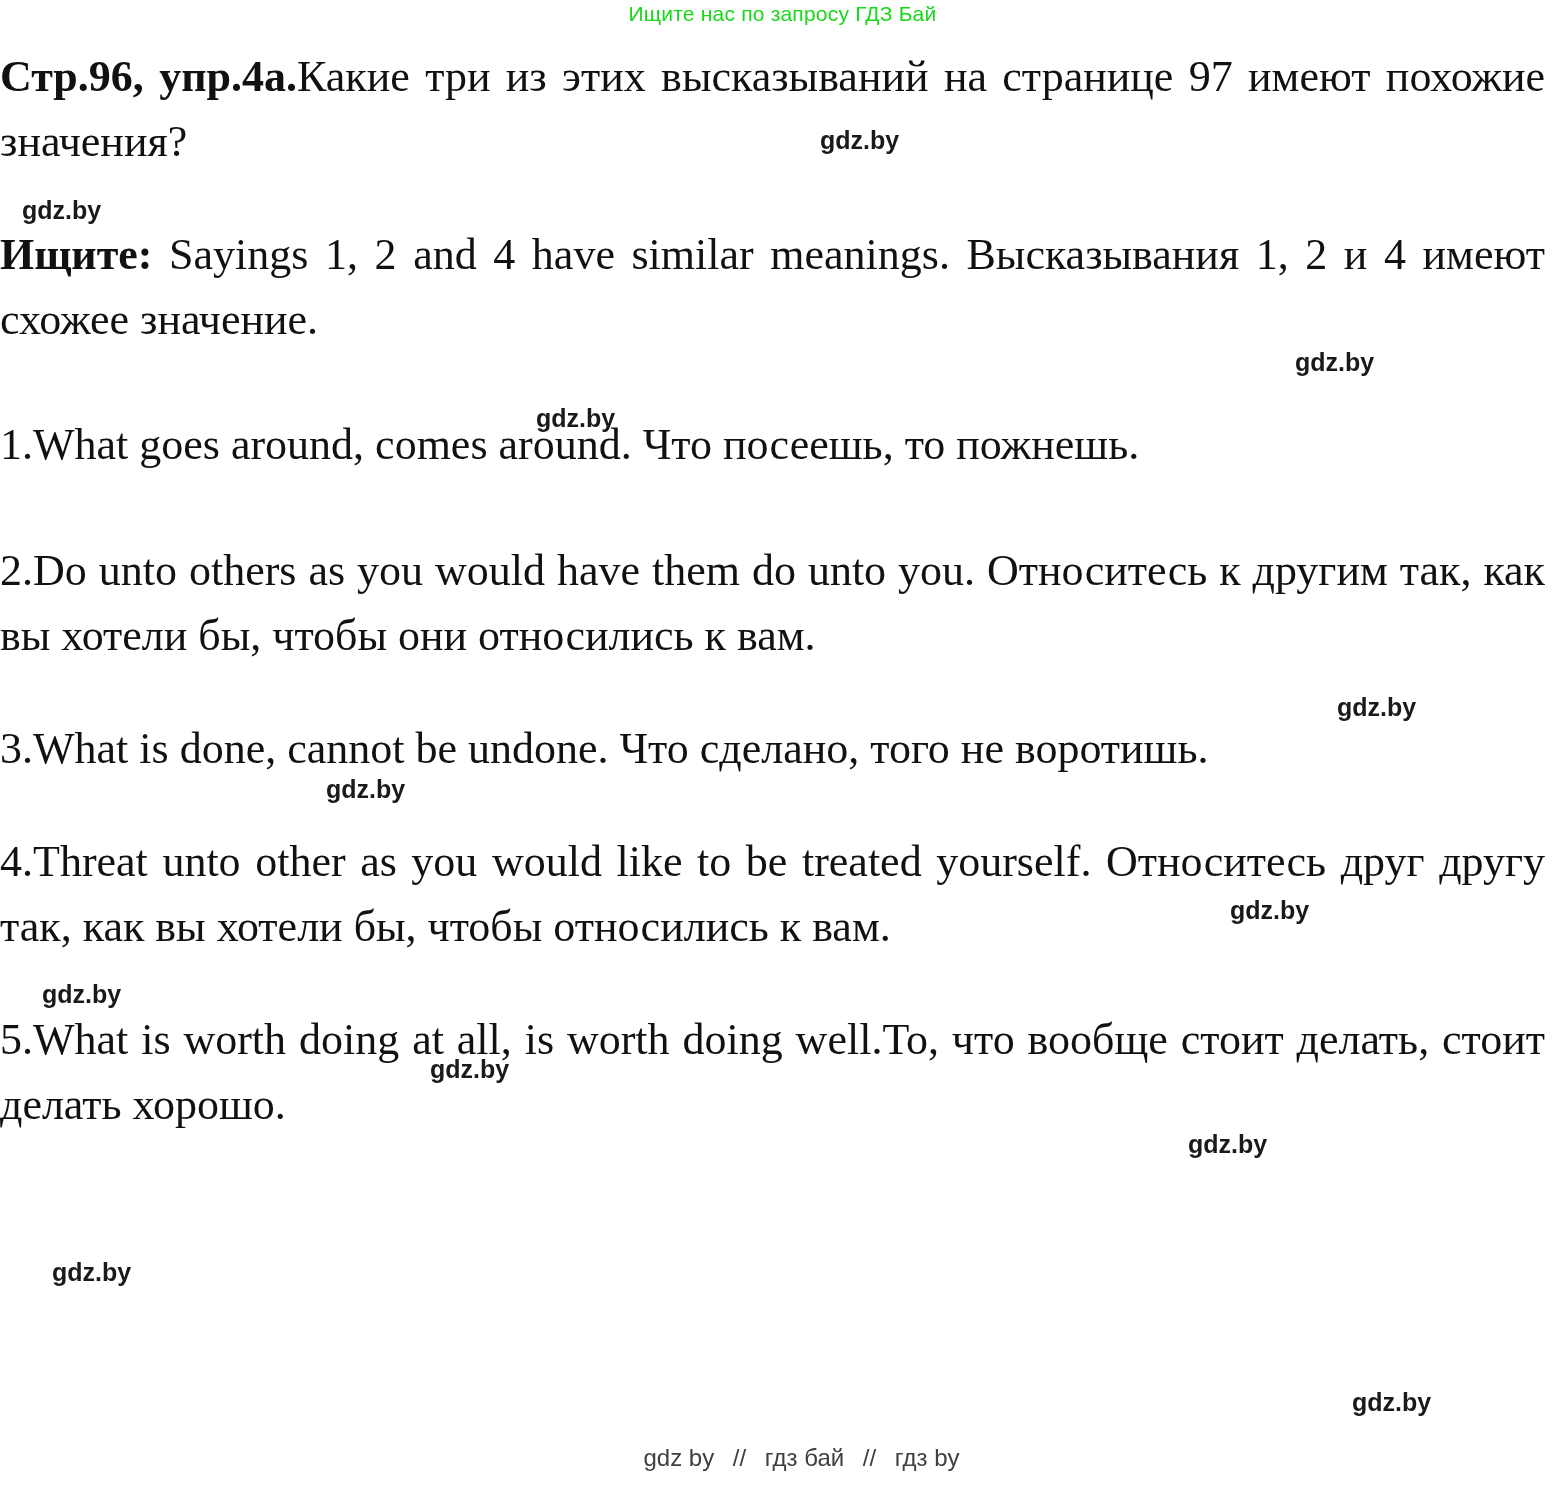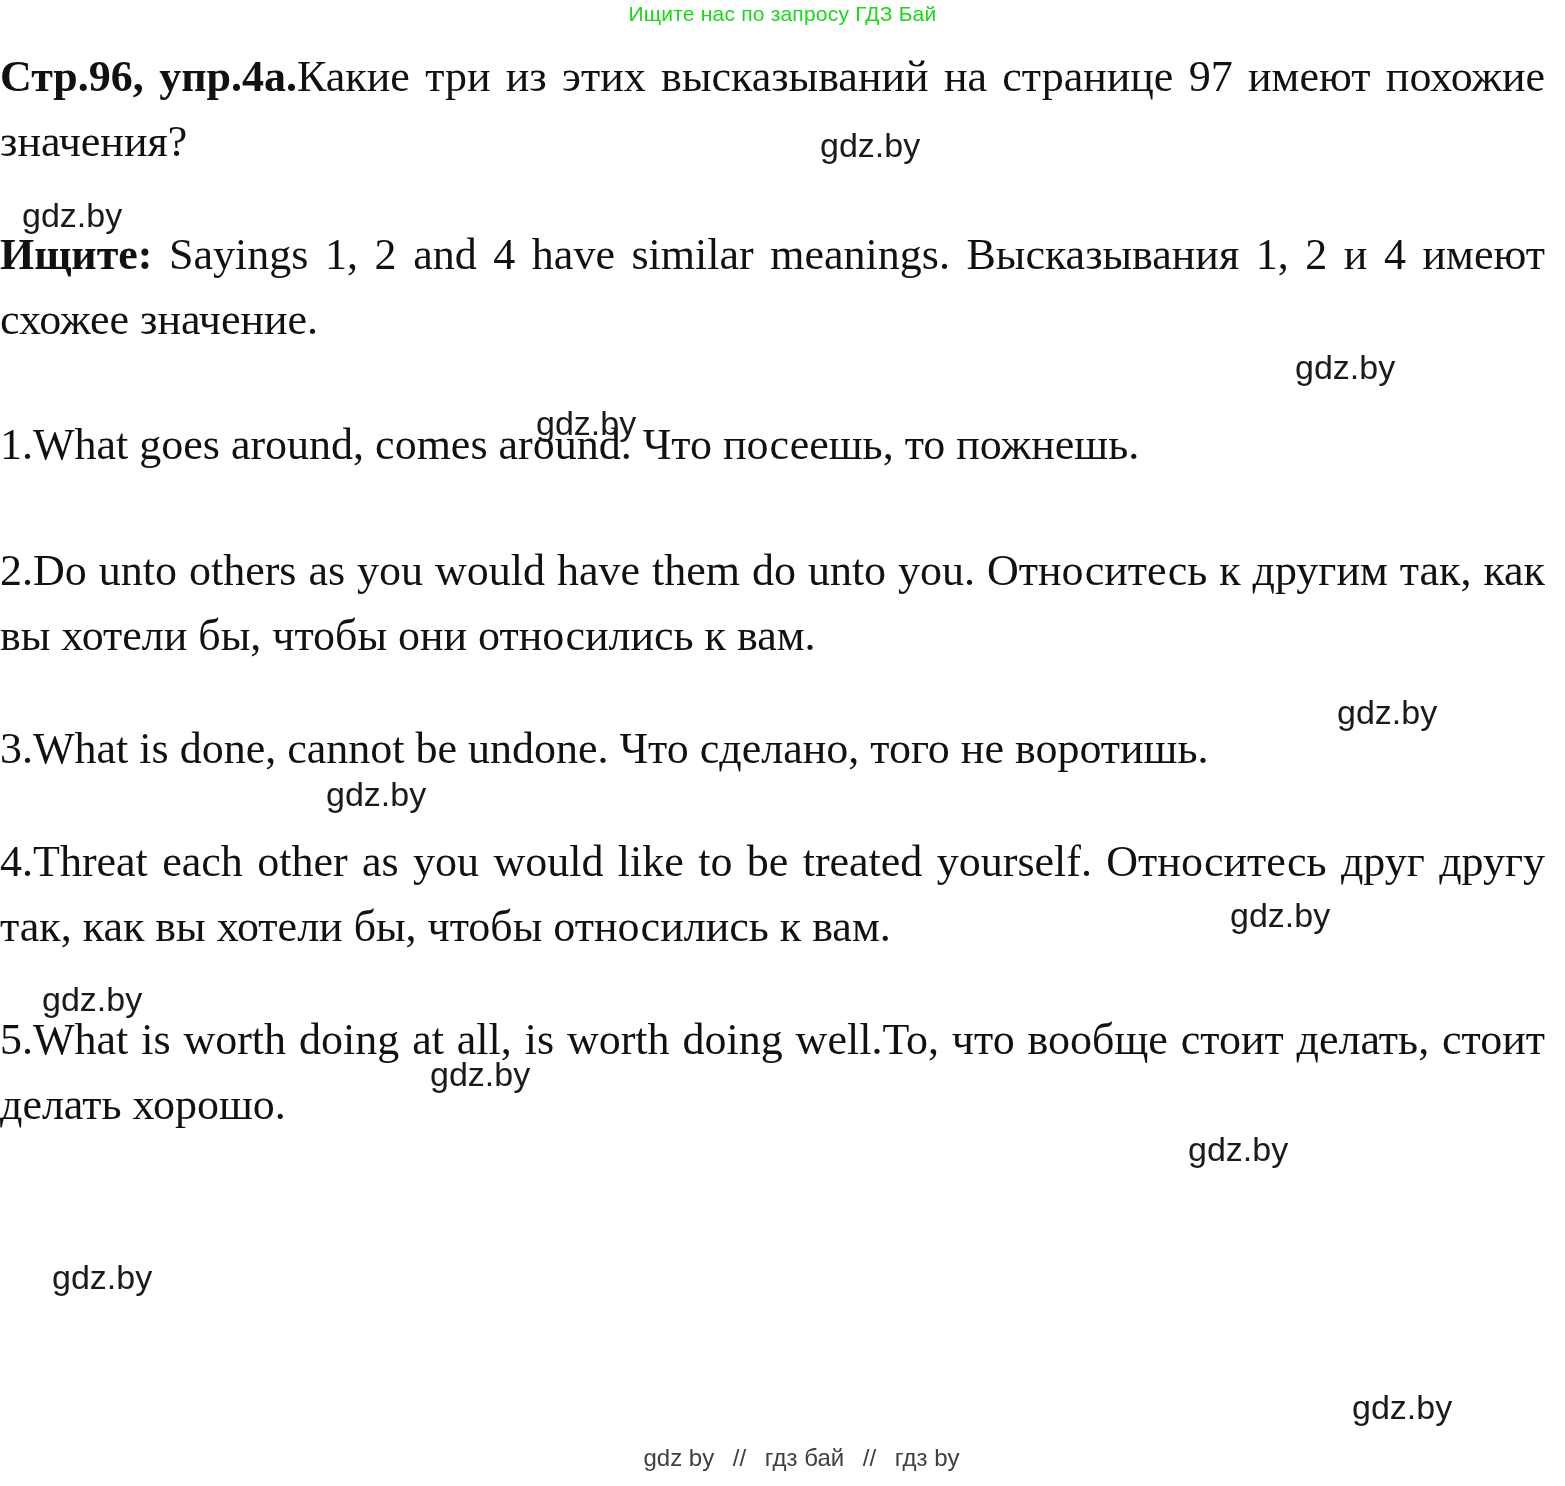--- a/index.html
+++ b/index.html
@@ -51,22 +51,22 @@
   .para .bold {
     font-weight: bold;
   }
   .spacer-md { height: 34px; }
   .spacer-lg { height: 46px; }
 
   
   .wm {
     position: absolute;
     font-family: "Liberation Sans", "DejaVu Sans", sans-serif;
-    font-size: 34px;
-    font-weight: 400;
+    font-size: 25px;
+    font-weight: 700;
     color: #1a1a1a;
     white-space: nowrap;
     pointer-events: none;
   }
 
   
   .footer-links {
     position: absolute;
     bottom: 14px;
     left: 0;
@@ -115,21 +115,21 @@
   <div class="spacer-md"></div>
 
   <p class="para">
     <span>3.</span><span>What is done, cannot be undone.</span>
     <span>Что сделано, того не воротишь.</span>
   </p>
 
   <div class="spacer-md"></div>
 
   <p class="para">
-    <span>4.</span><span>Threat each other as you would like to be treated yourself.</span>
+    <span>4.</span><span>Threat unto other as you would like to be treated yourself.</span>
     <span>Относитесь друг другу так, как вы хотели бы, чтобы относились к вам.</span>
   </p>
 
   <div class="spacer-md"></div>
 
   <p class="para">
     <span>5.</span><span>What is worth doing at all, is worth doing well.</span><span>То, что вообще стоит делать, стоит делать хорошо.</span>
   </p>
 
 </div>

